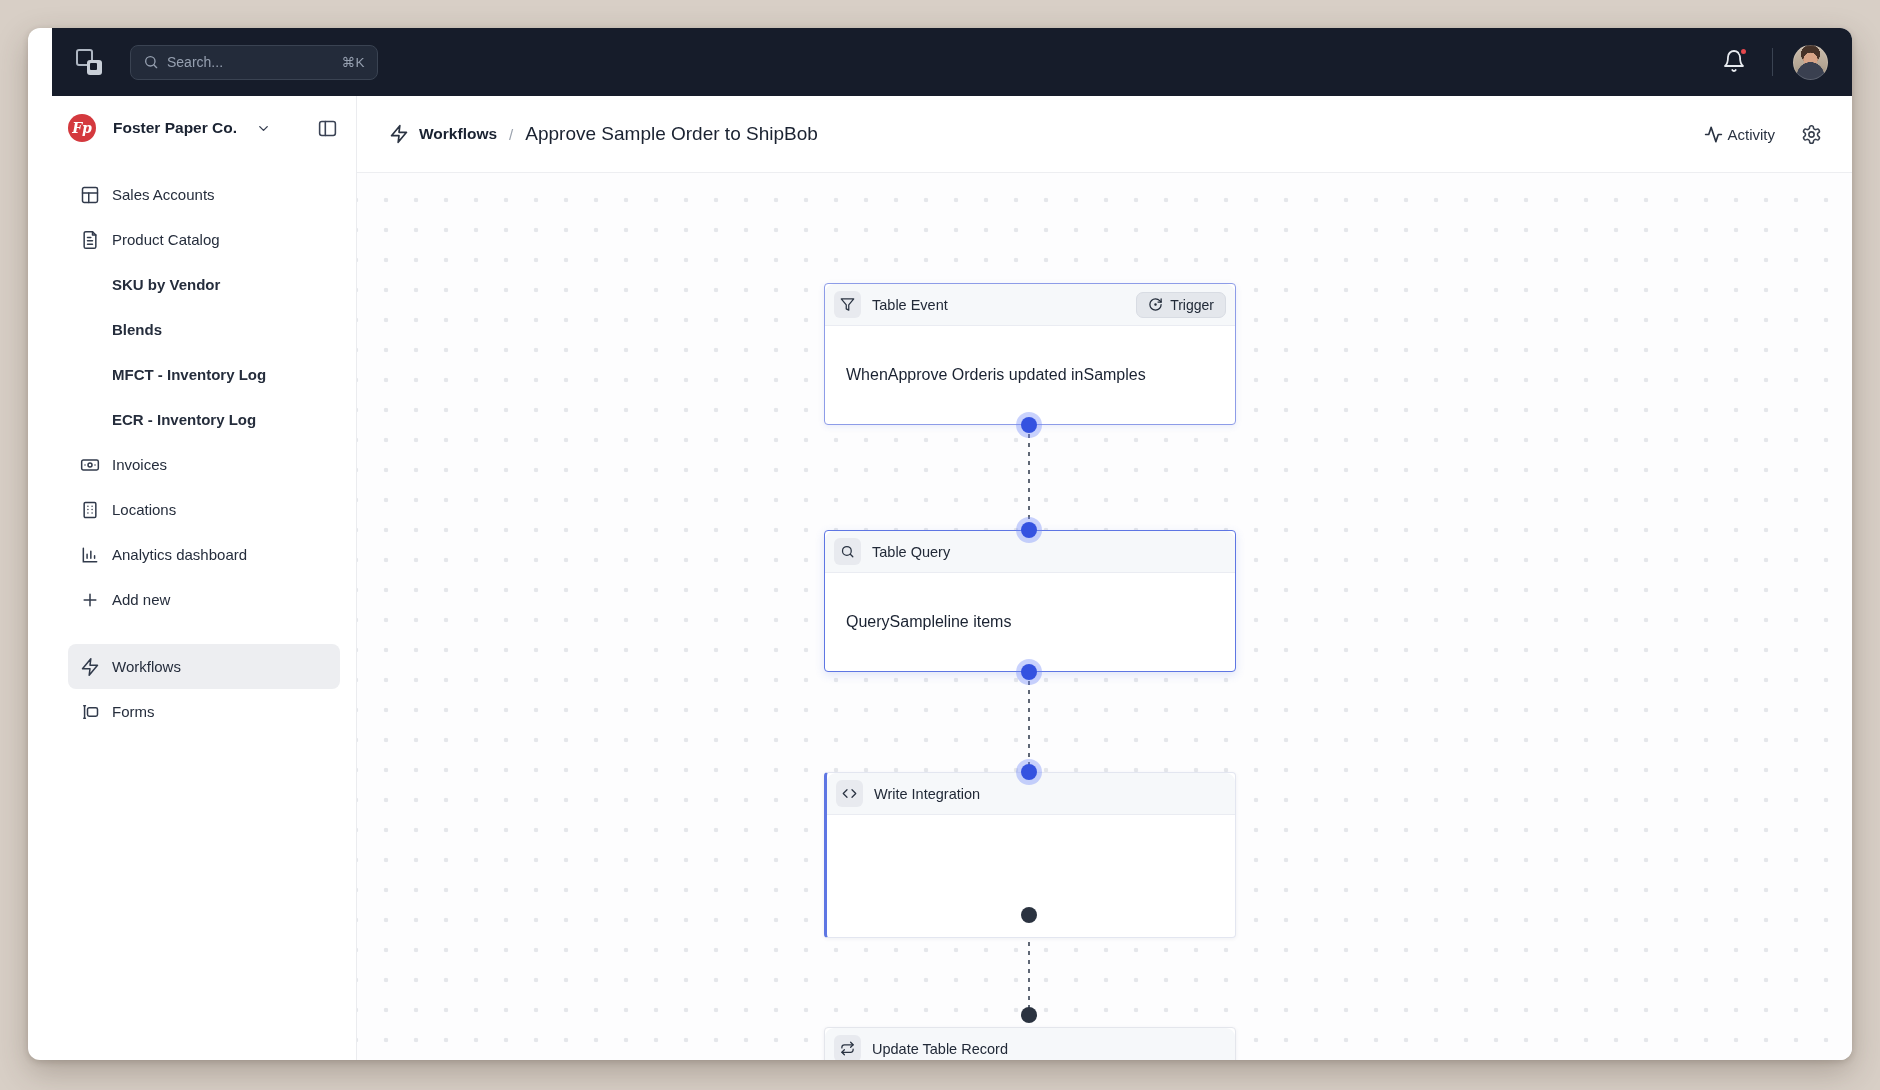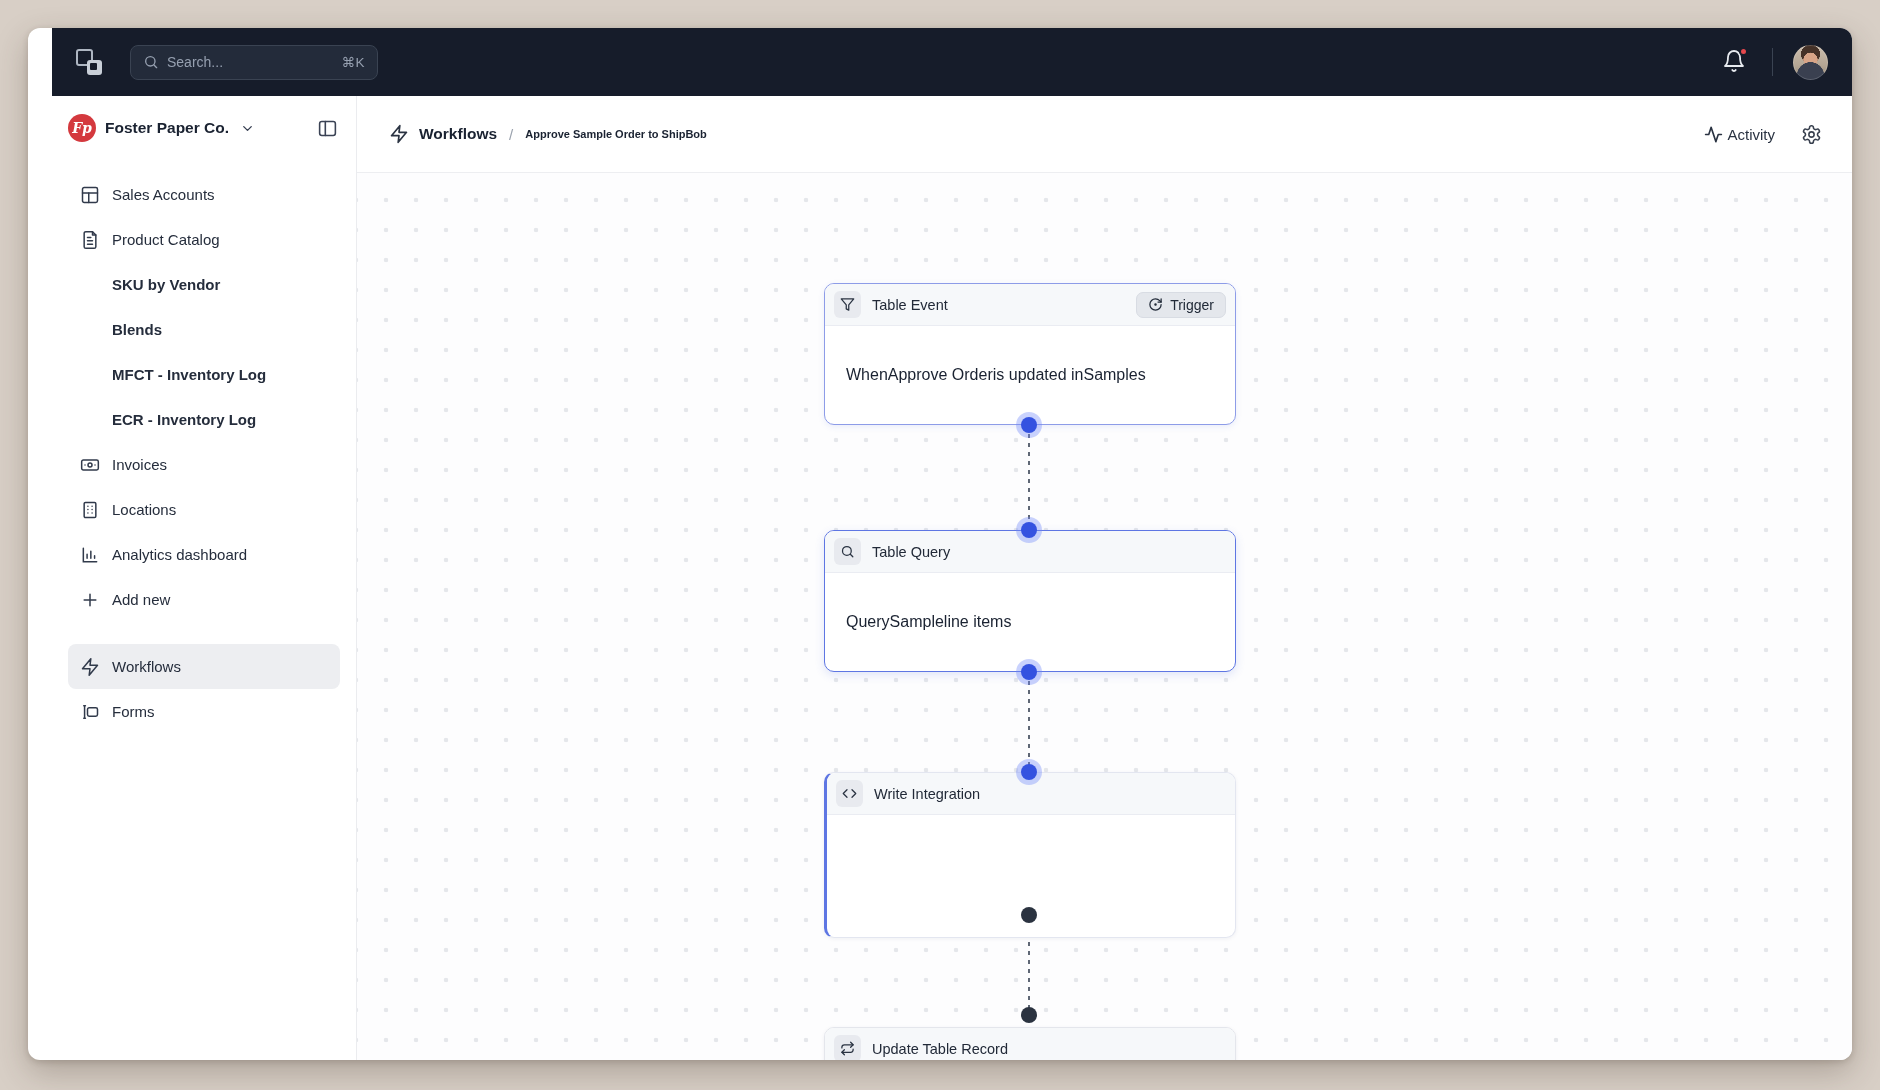--- a/index.html
+++ b/index.html
@@ -43,21 +43,21 @@
       radial-gradient(circle at 50% 26%, #453228 0 30%, transparent 31%),
       linear-gradient(180deg,#cdbfae 0%, #b4a593 60%, #8e8274 100%);
     box-shadow:0 0 0 1px rgba(255,255,255,.18) inset;
   }
 
   
   .app-body { display:flex; height:964px; }
 
   
   .sidebar { width:305px; flex:0 0 305px; border-right:1px solid #ebecef; background:#fff; }
-  .org-row { height:64px; display:flex; align-items:center; padding:0 18px 0 16px; gap:9px; }
+  .org-row { height:64px; display:flex; align-items:center; padding:0 18px 0 16px; gap:17px; }
   .org-logo {
     width:28px; height:28px; border-radius:50%; background:#d4393e; color:#fff;
     font-family:"DejaVu Serif",serif; font-style:italic; font-weight:bold; font-size:14px;
     display:flex; align-items:center; justify-content:center; flex:0 0 auto;
   }
   .org-name { font-size:15.5px; font-weight:700; color:#1a2231; }
   .org-chevron { color:#3a4254; margin-left:2px; display:flex; cursor:pointer; }
   .org-spacer { flex:1; }
   .panel-toggle { color:#3a4254; display:flex; cursor:pointer; }
 
@@ -75,35 +75,35 @@
   
   .main { flex:1; display:flex; flex-direction:column; min-width:0; }
   .main-header {
     height:77px; border-bottom:1px solid #edeef1; display:flex; align-items:center;
     padding:0 30px 0 32px; background:#fff;
   }
   .breadcrumb { display:flex; align-items:center; gap:10px; }
   .crumb-icon { color:#2a3342; display:flex; }
   .crumb-section { font-size:15.5px; font-weight:600; color:#1a2231; cursor:pointer; }
   .crumb-sep { font-size:15px; color:#9aa1ad; margin:0 2px; }
-  .crumb-title { font-size:11px; font-weight:700; color:#1a2231; }
+  .crumb-title { font-size:19px; font-weight:400; color:#1a2231; }
   .header-spacer { flex:1; }
   .activity-btn { display:flex; align-items:center; gap:4px; font-size:15px; font-weight:500; color:#2a3342; cursor:pointer; }
   .activity-btn .a-icon { display:flex; color:#2a3342; }
   .gear-btn { margin-left:26px; color:#39414f; display:flex; cursor:pointer; }
 
   
   .canvas {
     position:relative; flex:1; overflow:hidden; background-color:#fdfdfe;
     background-image:radial-gradient(circle, #e5e7eb 2px, transparent 2.6px);
     background-size:30px 30px; background-position:14px 12px;
   }
 
   .node {
-    position:absolute; left:467px; width:412px; border-radius:10px; background:#fff;
+    position:absolute; left:467px; width:412px; border-radius:4px; background:#fff;
     display:flex; flex-direction:column;
   }
   .node-header {
     height:42px; flex:0 0 42px; display:flex; align-items:center; gap:11px;
     background:#f6f8fa; border-bottom:1px solid #eaecf2; border-radius:9px 9px 0 0;
     padding:0 9px;
   }
   .chip {
     width:27px; height:27px; border-radius:6px; background:#e8eaef;
     display:flex; align-items:center; justify-content:center; color:#2a3342; flex:0 0 auto;

